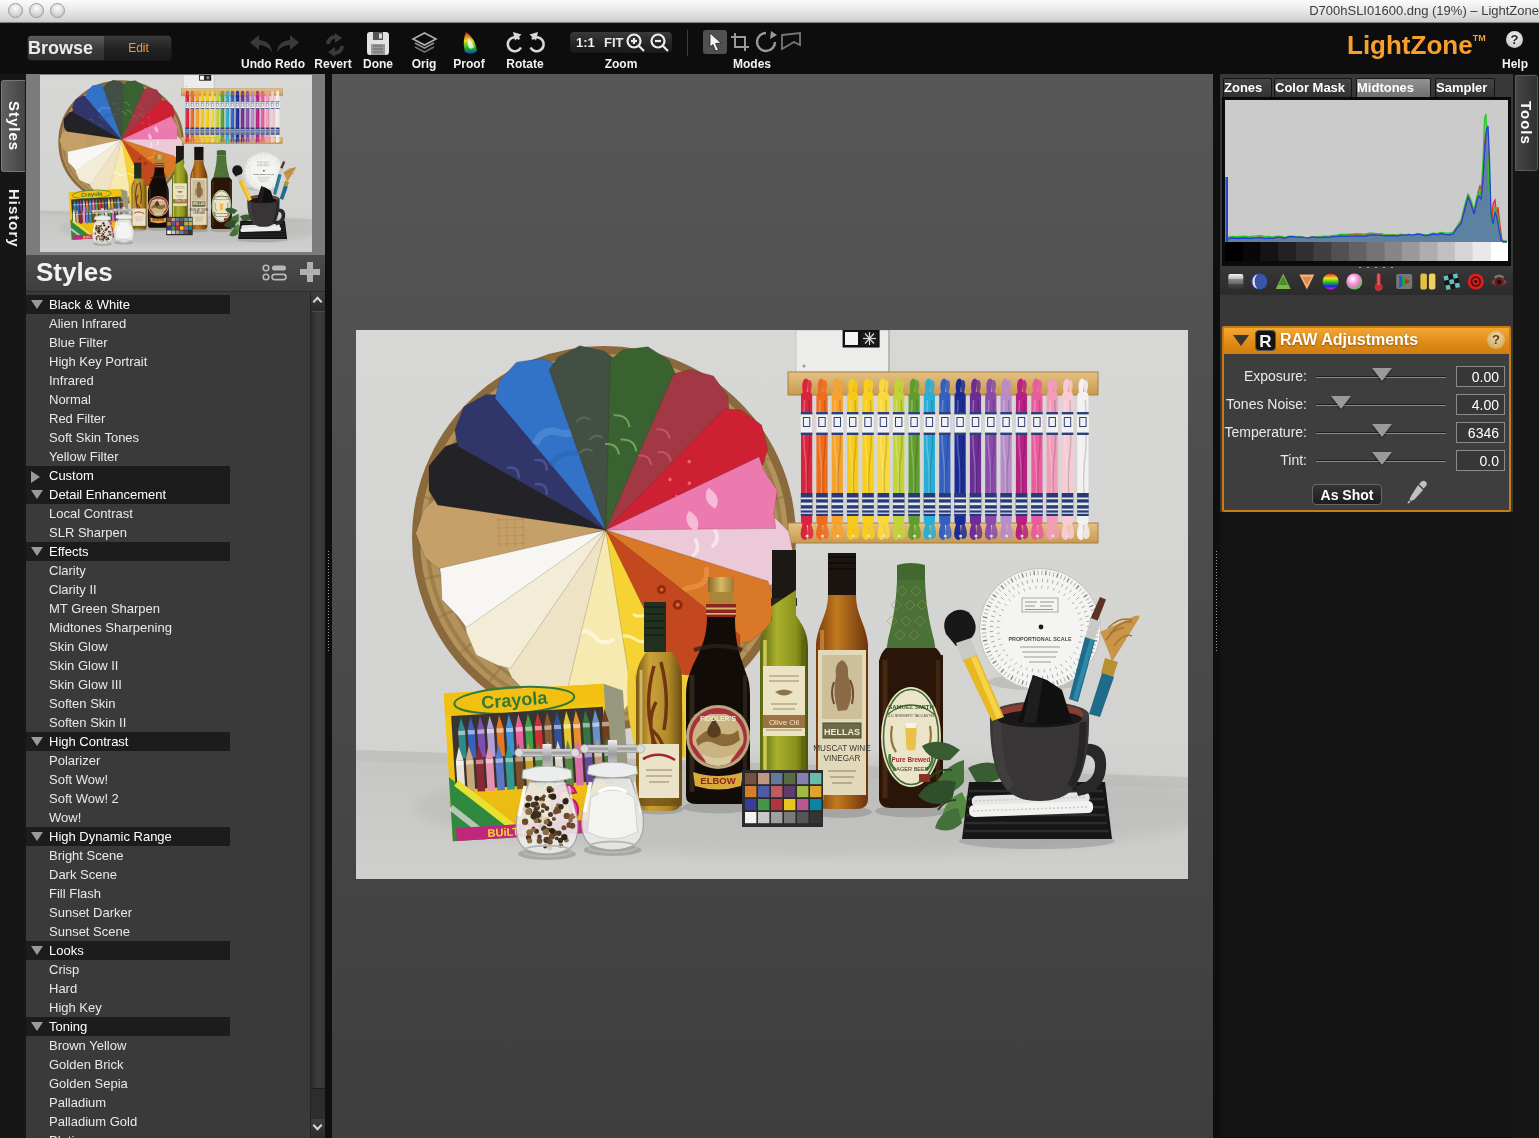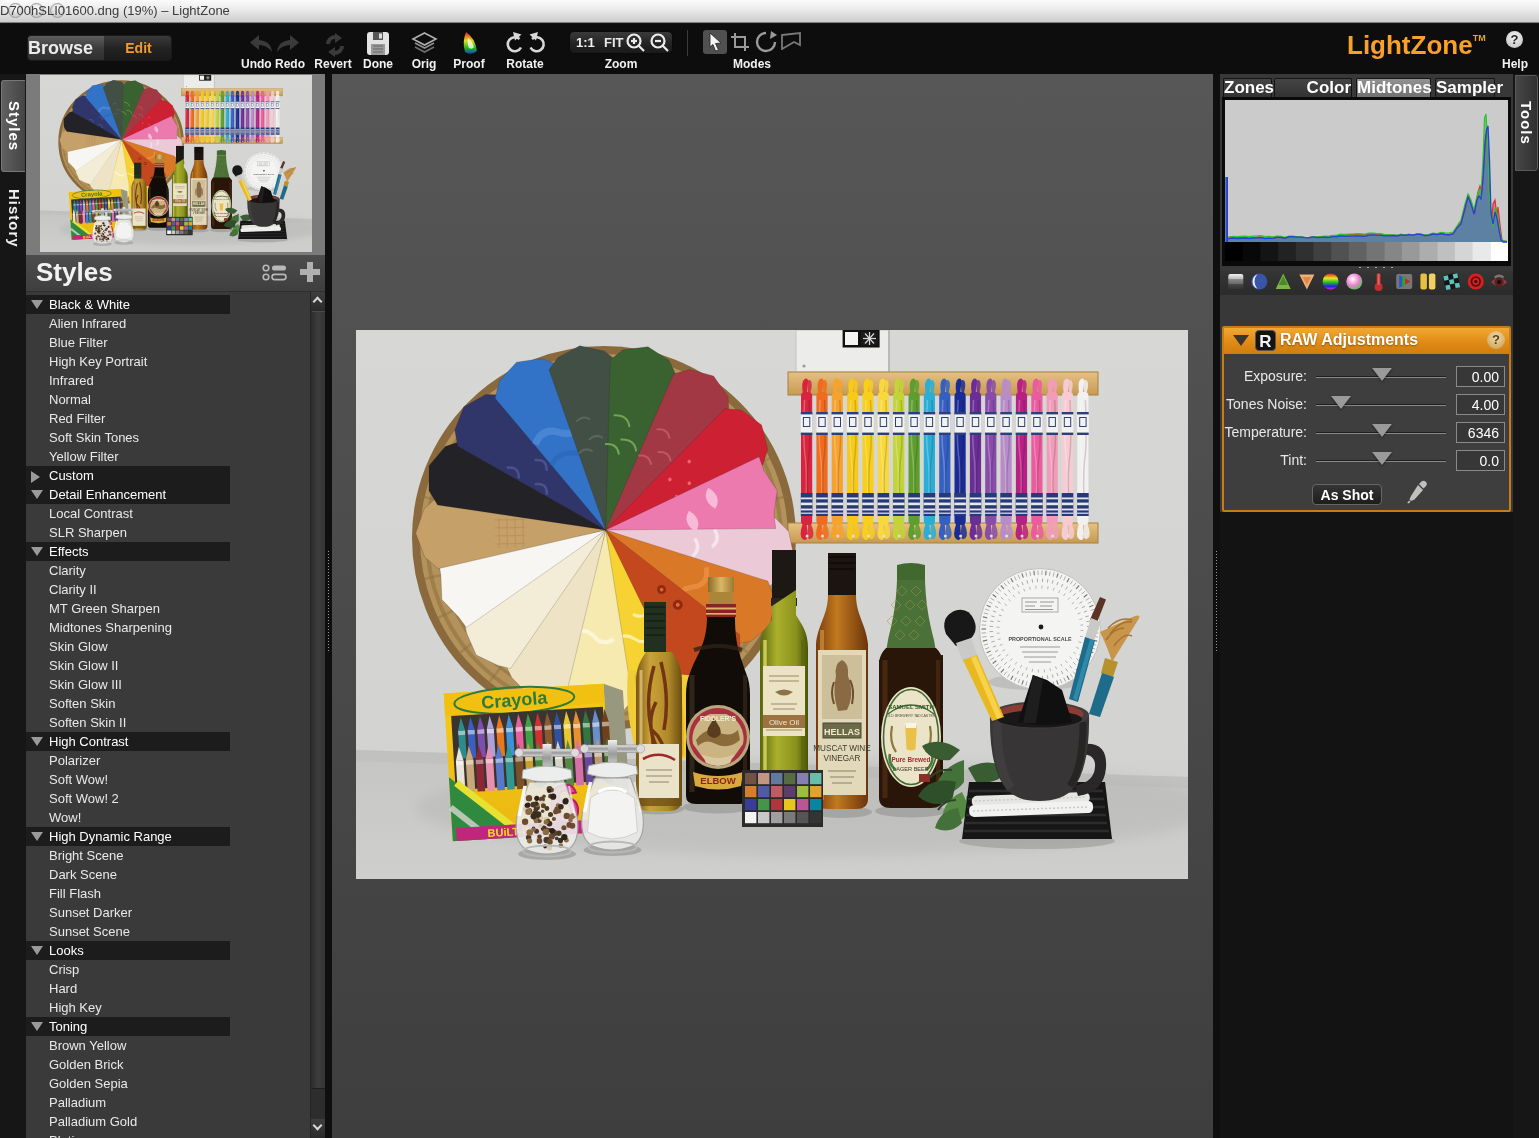--- a/index.html
+++ b/index.html
@@ -1,23 +1,23 @@
 <!DOCTYPE html>
 <html><head><meta charset="utf-8"><title>LZ</title>
 <style>
 *{margin:0;padding:0;box-sizing:border-box}
 html,body{width:1539px;height:1138px;overflow:hidden;background:#141414;font-family:"Liberation Sans",sans-serif;}
 .abs{position:absolute}
 #titlebar{left:0;top:0;width:1539px;height:23px;background:linear-gradient(#fbfbfb,#ececec 40%,#cdcdcd);border-bottom:1px solid #7e7e7e}
 .tbtn{position:absolute;top:3px;width:15px;height:15px;border-radius:50%;background:radial-gradient(circle at 50% 32%,#fdfdfd,#d9d9d9 55%,#b8b8b8);border:1px solid #9b9b9b}
-#titletext{position:absolute;top:3px;left:0;width:100%;text-align:left;font-size:13px;color:#3c3c3c}
+#titletext{position:absolute;top:3px;left:0;width:100%;text-align:right;font-size:13px;color:#3c3c3c}
 #toolbar{left:0;top:24px;width:1539px;height:50px;background:#0d0d0d}
 #browseedit{position:absolute;left:27px;top:11px;width:145px;height:26px;border-radius:4px;overflow:hidden;border:1px solid #1a1a1a}
 #bBrowse{position:absolute;left:0;top:0;width:76px;height:26px;background:linear-gradient(#5d5d5d,#3a3a3a 50%,#2e2e2e);color:#ececec;font-weight:bold;font-size:18px;line-height:25px}
-#bEdit{position:absolute;left:76px;top:0;width:69px;height:26px;background:linear-gradient(#3a3a3a,#222 50%,#191919);color:#f59a28;font-weight:bold;font-size:14px;text-align:center;line-height:25px}
+#bEdit{position:absolute;left:76px;top:0;width:69px;height:26px;background:linear-gradient(#3a3a3a,#222 50%,#191919);color:#f59a28;font-weight:normal;font-size:12px;text-align:center;line-height:25px}
 .tlabel{position:absolute;top:33px;color:#f2f2f2;font-weight:bold;font-size:12px;text-align:center;white-space:nowrap;transform:translateX(-50%)}
 .ticon{position:absolute}
 #lzlogo{position:absolute;left:1347px;top:6px;font-size:26px;font-weight:bold;color:#f7a02b}
 #lzlogo sup{font-size:9px;vertical-align:13px}
 #helpc{position:absolute;left:1506px;top:7px;width:17px;height:17px;border-radius:50%;background:radial-gradient(circle at 50% 35%,#f2f2f2,#bdbdbd);color:#222;font-weight:bold;font-size:13px;text-align:center;line-height:17px}
 #leftstrip{left:0;top:74px;width:26px;height:1064px;background:#161616}
 .vtab{position:absolute;color:#fff;font-weight:bold;font-size:15px;writing-mode:vertical-rl;text-align:center;letter-spacing:1px}
 #stylesTab{left:1px;top:80px;width:24px;height:92px;background:linear-gradient(90deg,#606060,#444);border:1px solid #777;border-right:none;border-radius:3px 0 0 3px;line-height:22px}
 #historyTab{left:1px;top:185px;width:24px;height:66px;line-height:22px;color:#f0f0f0}
 #thumbframe{left:26px;top:74px;width:299px;height:181px;background:#7b7b7b}
@@ -33,21 +33,21 @@
 #lscroll{left:310px;top:292px;width:15px;height:846px;background:#2d2d2d;border-left:1px solid #242424}
 .sbtn{position:absolute;left:0;width:15px;height:19px;background:linear-gradient(#3e3e3e,#2a2a2a)}
 .chev{position:absolute;left:3px;width:7px;height:7px;border-left:2px solid #d8d8d8;border-top:2px solid #d8d8d8}
 #lthumb{position:absolute;left:1px;top:19px;width:13px;height:778px;background:linear-gradient(90deg,#2e2e2e,#3d3d3d 45%,#343434);border-top:1px solid #4a4a4a;border-bottom:1px solid #1e1e1e}
 #lgutter{left:325px;top:74px;width:7px;height:1064px;background:#0f0f0f}
 #canvas{left:332px;top:74px;width:881px;height:1064px;background:linear-gradient(#575757,#3e3e3e)}
 #rgutter{left:1213px;top:74px;width:7px;height:1064px;background:#0f0f0f}
 .dotcol{position:absolute;width:1px;height:100px;background-image:repeating-linear-gradient(#999 0 1px,transparent 1px 3px)}
 #rpanel{left:1220px;top:74px;width:293px;height:1064px;background:#383838}
 #rpanelbottom{position:absolute;left:0;top:438px;width:293px;height:626px;background:#131313}
-.rtab{position:absolute;top:4px;height:31px;background:linear-gradient(#454545,#262626);border:1px solid #141414;border-bottom:none;color:#fff;font-weight:bold;font-size:17px;text-align:right;line-height:18px;border-radius:2px 2px 0 0}
+.rtab{position:absolute;top:4px;height:31px;background:linear-gradient(#454545,#262626);border:1px solid #141414;border-bottom:none;color:#fff;font-weight:bold;font-size:13px;text-align:left;line-height:18px;border-radius:2px 2px 0 0}
 #rtabsel{background:linear-gradient(#929292,#5a5a5a)}
 #histbox{position:absolute;left:2px;top:23px;width:289px;height:169px;background:#0a0a0a;padding:3px}
 #iconrow{position:absolute;left:0px;top:197px;width:293px;height:24px;background:linear-gradient(#353535,#2b2b2b)}
 #rtc{position:absolute;left:2px;top:224px;width:289px;height:25px;background:linear-gradient(#2e2e2e,#1d1d1d);border:1px solid #4e4e4e;border-radius:2px}
 #rtc .t{position:absolute;left:58px;top:3px;font-size:15px;font-weight:bold;color:#f2f2f2}
 #rawpanel{position:absolute;left:2px;top:252px;width:289px;height:186px;border:2px solid #c87d12;background:#3e3e3e;border-radius:2px}
 #rawhead{position:absolute;left:0;top:0;width:285px;height:26px;background:linear-gradient(#f2a833,#e08b16 55%,#d07d10)}
 #rawhead .t{position:absolute;left:56px;top:3px;font-size:16px;font-weight:bold;color:#fff;text-shadow:0 1px 2px rgba(0,0,0,.4)}
 .rrow{position:absolute;left:0;width:285px;height:20px}
 .rlab{position:absolute;right:202px;top:2px;font-size:14px;color:#e8e8e8;white-space:nowrap}

